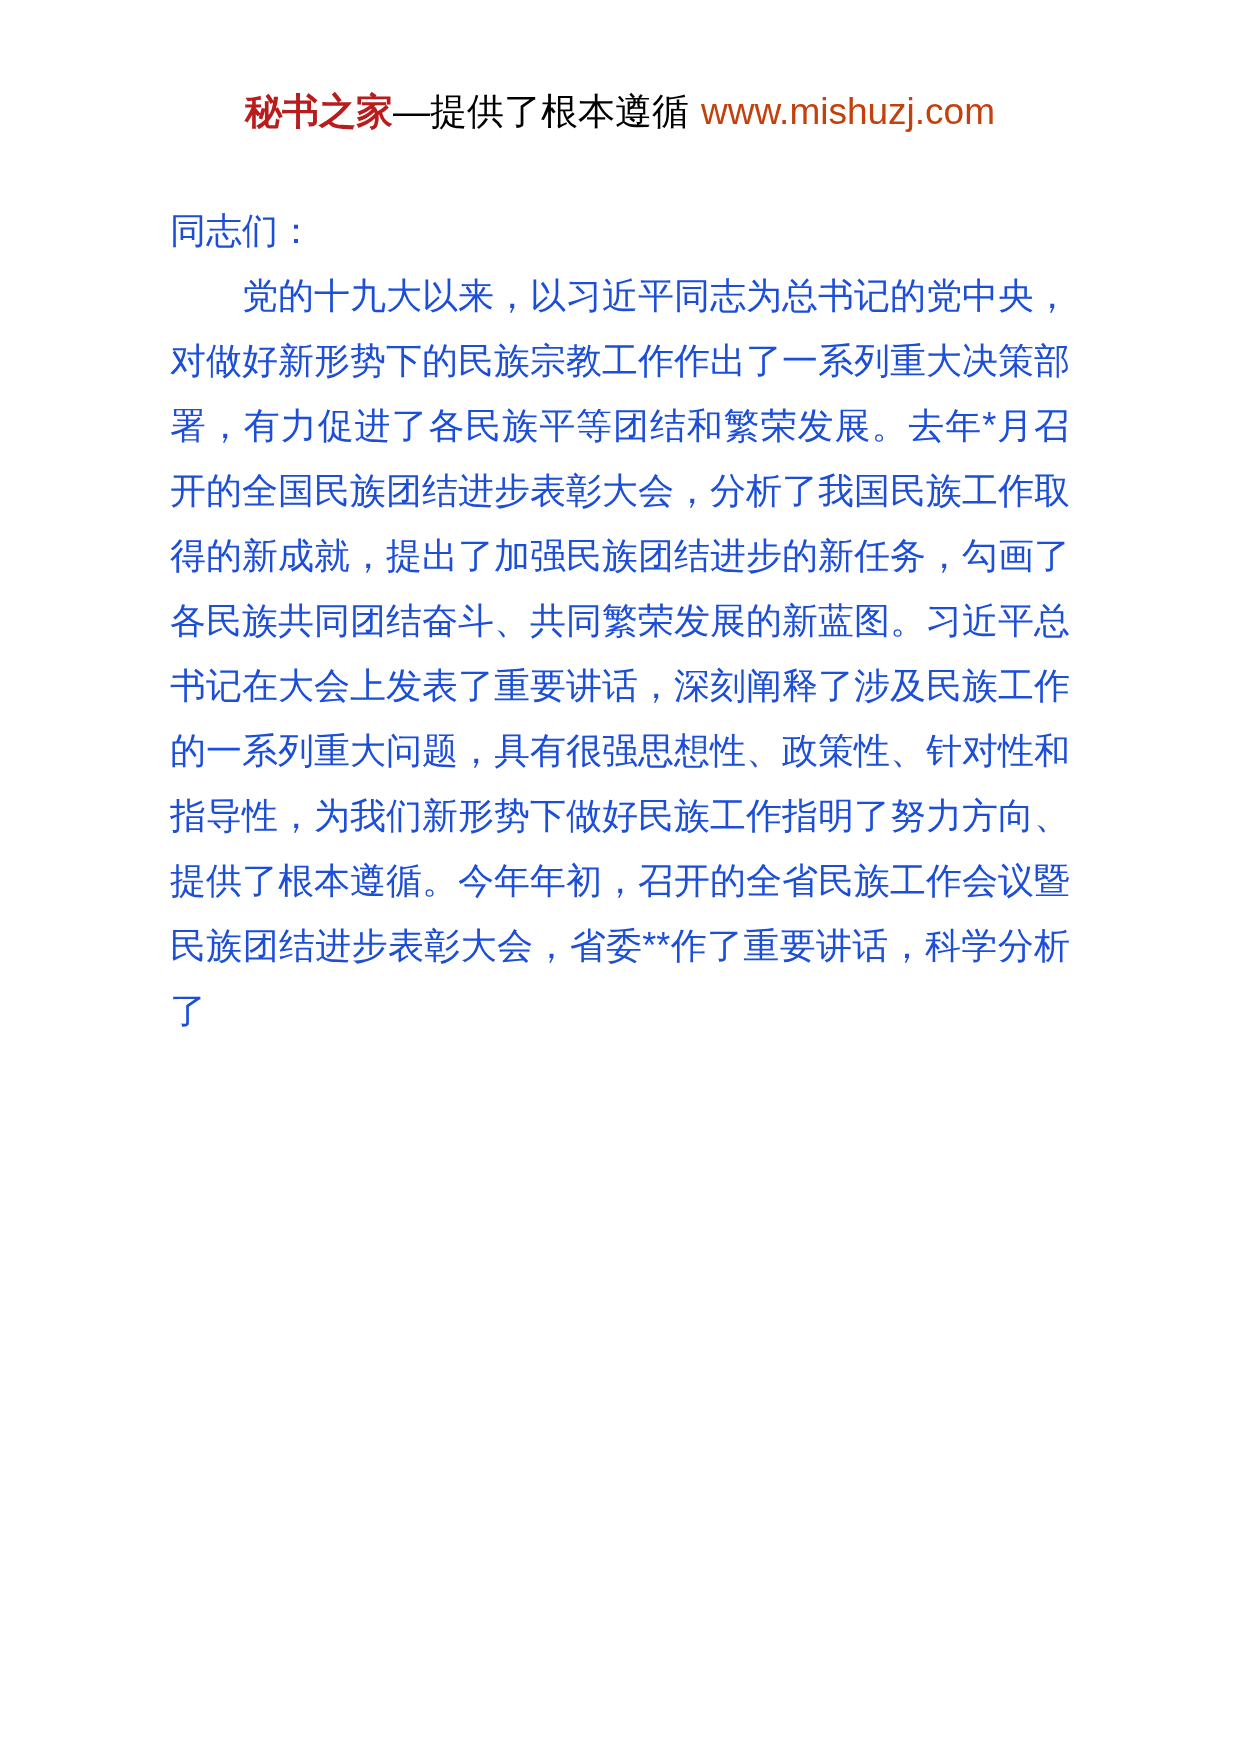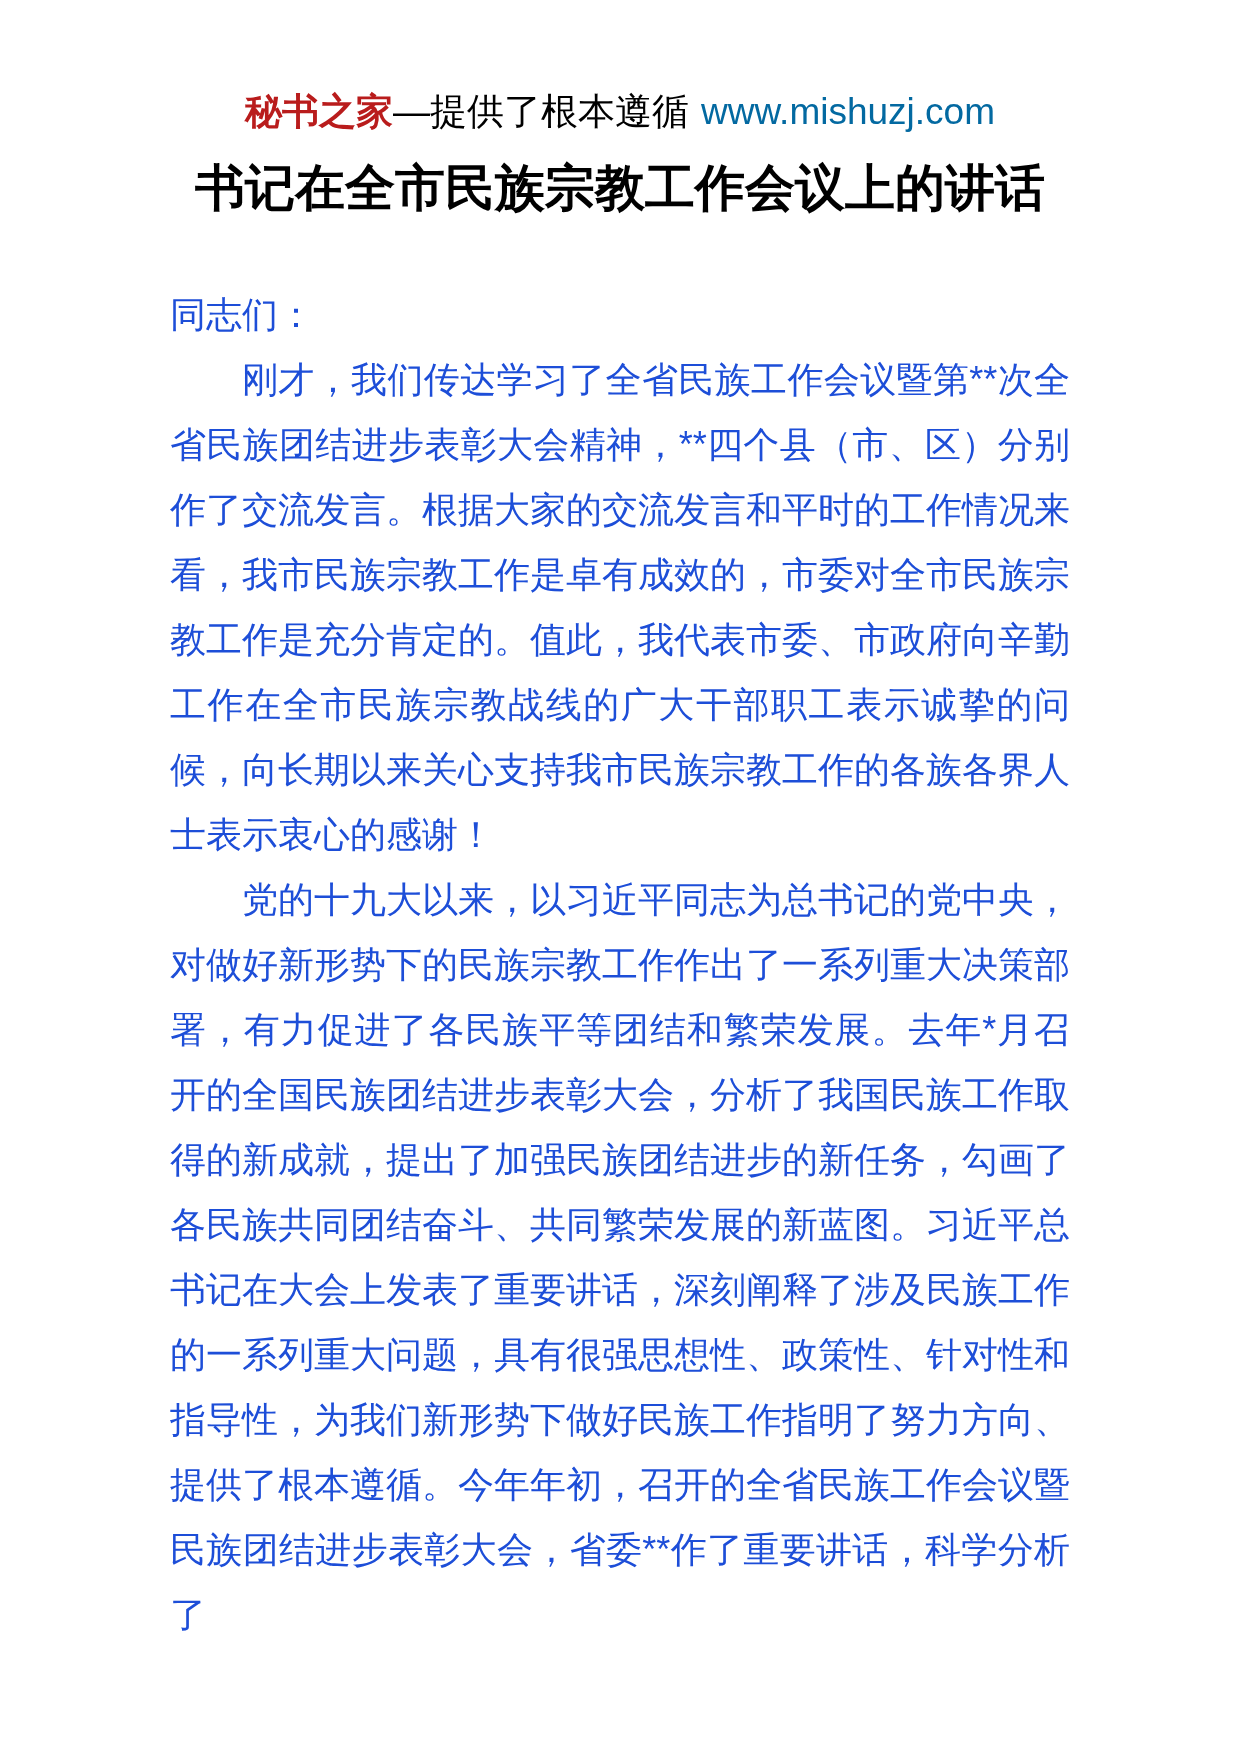--- a/index.html
+++ b/index.html
@@ -27,21 +27,21 @@
   }
   .site-header .brand {
     color: #b91c1c;
     font-weight: 700;
   }
   .site-header .tagline {
     color: #000000;
     font-weight: 400;
   }
   .site-header .url {
-    color: #0369a1;
+    color: #c2410c;
     font-weight: 400;
     margin-left: 12px;
     text-decoration: none;
     cursor: pointer;
   }
   .doc-title {
     margin: 24px 0 0 0;
     text-align: center;
     font-size: 50px;
     font-weight: 700;
@@ -65,21 +65,19 @@
 </style>
 </head>
 <body>
 
 <div class="page">
 
   <div class="site-header">
     <span class="brand">秘书之家</span><span class="tagline">—提供了根本遵循</span><span class="url">www.mishuzj.com</span>
   </div>
 
-  <h1 class="doc-title">书记在全市民族宗教工作会议上的讲话</h1>
 
   <div class="doc-body">
     <p class="salutation">同志们：</p>
-    <p class="indent">刚才，我们传达学习了全省民族工作会议暨第**次全省民族团结进步表彰大会精神，**四个县（市、区）分别作了交流发言。根据大家的交流发言和平时的工作情况来看，我市民族宗教工作是卓有成效的，市委对全市民族宗教工作是充分肯定的。值此，我代表市委、市政府向辛勤工作在全市民族宗教战线的广大干部职工表示诚挚的问候，向长期以来关心支持我市民族宗教工作的各族各界人士表示衷心的感谢！</p>
     <p class="indent">党的十九大以来，以习近平同志为总书记的党中央，对做好新形势下的民族宗教工作作出了一系列重大决策部署，有力促进了各民族平等团结和繁荣发展。去年*月召开的全国民族团结进步表彰大会，分析了我国民族工作取得的新成就，提出了加强民族团结进步的新任务，勾画了各民族共同团结奋斗、共同繁荣发展的新蓝图。习近平总书记在大会上发表了重要讲话，深刻阐释了涉及民族工作的一系列重大问题，具有很强思想性、政策性、针对性和指导性，为我们新形势下做好民族工作指明了努力方向、提供了根本遵循。今年年初，召开的全省民族工作会议暨民族团结进步表彰大会，省委**作了重要讲话，科学分析了</p>
   </div>
 
 </div>
 
 </body></html>

